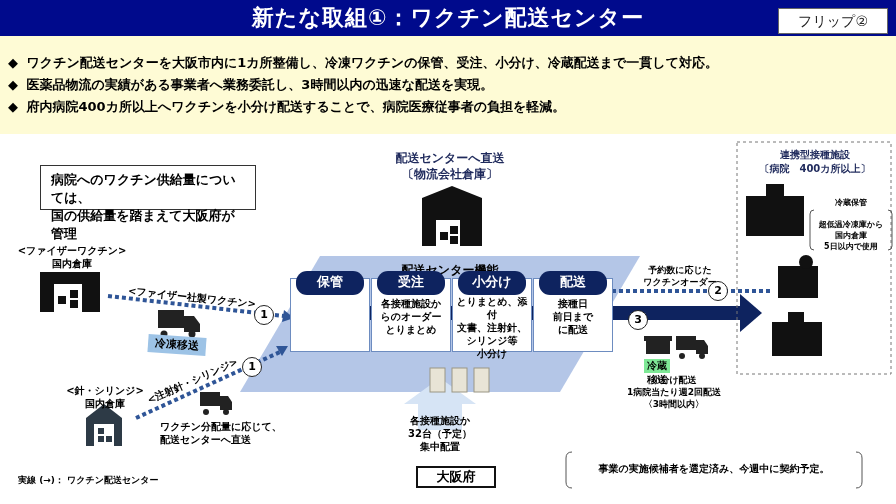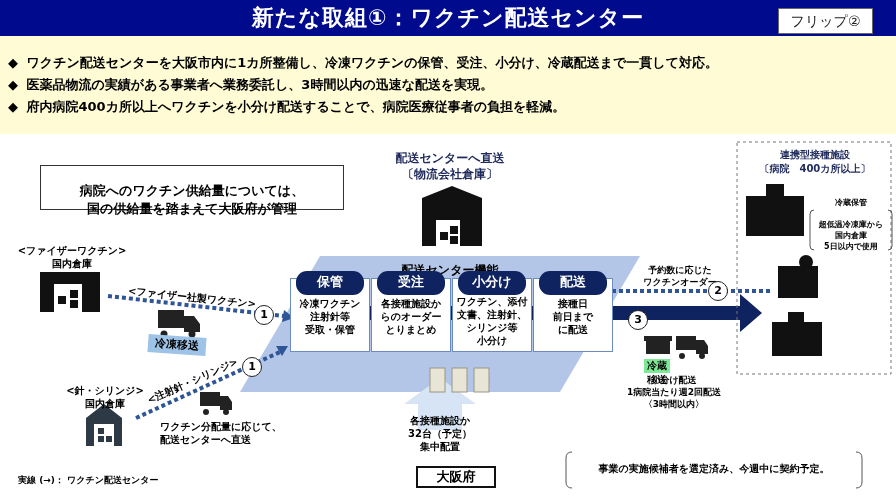--- a/index.html
+++ b/index.html
@@ -1,20 +1,20 @@
 <!DOCTYPE html>
 <html><head>
 <meta charset="utf-8">
 <style>
   * { box-sizing: border-box; margin: 0; padding: 0; }
   body { width: 896px; height: 504px; background: #ffffff; font-family: "DejaVu Sans", sans-serif; position: relative; overflow: hidden; color: #000; }
   .abs { position: absolute; }
   #title-bar { left: 0; top: 0; width: 896px; height: 36px; background: #000a8c; }
   #title-text { left: 0; top: 0; width: 896px; height: 36px; line-height: 36px; text-align: center; color: #fff; font-size: 22px; font-weight: bold; letter-spacing: 1px; }
-  #flip-badge { left: 778px; top: 8px; width: 95px; height: 26px; background: #fff; border: 1px solid #666; text-align: center; line-height: 24px; font-size: 14px; color: #222; }
+  #flip-badge { left: 778px; top: 8px; width: 110px; height: 26px; background: #fff; border: 1px solid #666; text-align: center; line-height: 24px; font-size: 14px; color: #222; }
   #summary-band { left: 0; top: 36px; width: 896px; height: 98px; background: #fefbd5; }
   .bullet { left: 8px; font-size: 13px; font-weight: bold; white-space: nowrap; }
   .bullet .dia { display: inline-block; width: 14px; }
   .note-box { border: 1px solid #333; background: #fff; font-weight: bold; }
   .center-t { text-align: center; font-weight: bold; }
   .func-box { top: 278px; width: 80px; height: 74px; background: #fff; border: 1px solid #6d8cc0; }
   .func-head { position: absolute; left: 5px; top: -8px; width: 68px; height: 24px; background: #0e235f; color: #fff; border-radius: 11px; text-align: center; line-height: 22px; font-weight: bold; font-size: 13px; }
   .func-body { position: absolute; left: 0; top: 18px; width: 100%; text-align: center; font-size: 10px; font-weight: bold; line-height: 13px; }
   .circle { width: 20px; height: 20px; border: 1.5px solid #222; border-radius: 50%; background: #fff; text-align: center; line-height: 17px; font-size: 11px; font-weight: bold; }
   .small { font-size: 9px; font-weight: bold; text-align: center; line-height: 12px; }
@@ -117,21 +117,21 @@
       <rect x="788" y="312" width="16" height="12"></rect>
   </g>
 
   <path d="M 572,452 Q 566,452 566,458 L 566,482 Q 566,488 572,488" fill="none" stroke="#555"></path>
   <path d="M 856,452 Q 862,452 862,458 L 862,482 Q 862,488 856,488" fill="none" stroke="#555"></path>
 
   <path d="M 814,210 Q 810,210 810,214 L 810,246 Q 810,250 814,250" fill="none" stroke="#555"></path>
   <path d="M 888,210 Q 892,210 892,214 L 892,246 Q 892,250 888,250" fill="none" stroke="#555"></path>
 </svg>
 
-<div class="abs note-box" style="left:40px;top:165px;width:304px;height:45px;padding:16px 10px;font-size:13px;line-height:18px;text-align:center;">
+<div class="abs note-box" style="left:40px;top:165px;width:216px;height:45px;padding:5px 10px;font-size:13px;line-height:18px;">
   <div>病院へのワクチン供給量については、</div>
   <div>国の供給量を踏まえて大阪府が管理</div>
 </div>
 
 <div class="abs center-t" style="left:10px;top:244px;width:124px;font-size:10px;line-height:13px;">
   <div>&lt;ファイザーワクチン&gt;</div>
   <div>国内倉庫</div>
 </div>
 <div class="abs" style="left:128px;top:284px;font-size:10px;font-weight:bold;transform:rotate(6deg);transform-origin:left;">&lt;ファイザー社製ワクチン&gt;</div>
 <div class="abs center-t" style="left:148px;top:336px;width:58px;height:18px;background:#9dc3e6;font-size:11px;line-height:18px;transform:rotate(4deg);">冷凍移送</div>
@@ -149,38 +149,33 @@
 <div class="abs circle" style="left:242px;top:357px;">1</div>
 
 <div class="abs center-t" style="left:380px;top:150px;width:140px;font-size:12px;line-height:16px;color:#1f2a5c;">
   <div>配送センターへ直送</div>
   <div>〔物流会社倉庫〕</div>
 </div>
 <div class="abs center-t" style="left:380px;top:262px;width:140px;font-size:12px;">配送センター機能</div>
 
 <div class="abs func-box" style="left:290px;">
   <div class="func-head">保管</div>
-  <div class="func-body">
-    <div>冷凍ワクチン</div>
-    <div>注射針等</div>
-    <div>受取・保管</div>
-  </div>
 </div>
 <div class="abs func-box" style="left:371px;">
   <div class="func-head">受注</div>
   <div class="func-body">
     <div>各接種施設か</div>
     <div>らのオーダー</div>
     <div>とりまとめ</div>
   </div>
 </div>
 <div class="abs func-box" style="left:452px;">
   <div class="func-head">小分け</div>
   <div class="func-body" style="top:16px;">
-    <div>ワクチン、添付</div>
+    <div>とりまとめ、添付</div>
     <div>文書、注射針、</div>
     <div>シリンジ等</div>
     <div>小分け</div>
   </div>
 </div>
 <div class="abs func-box" style="left:533px;">
   <div class="func-head">配送</div>
   <div class="func-body">
     <div>接種日</div>
     <div>前日まで</div>

